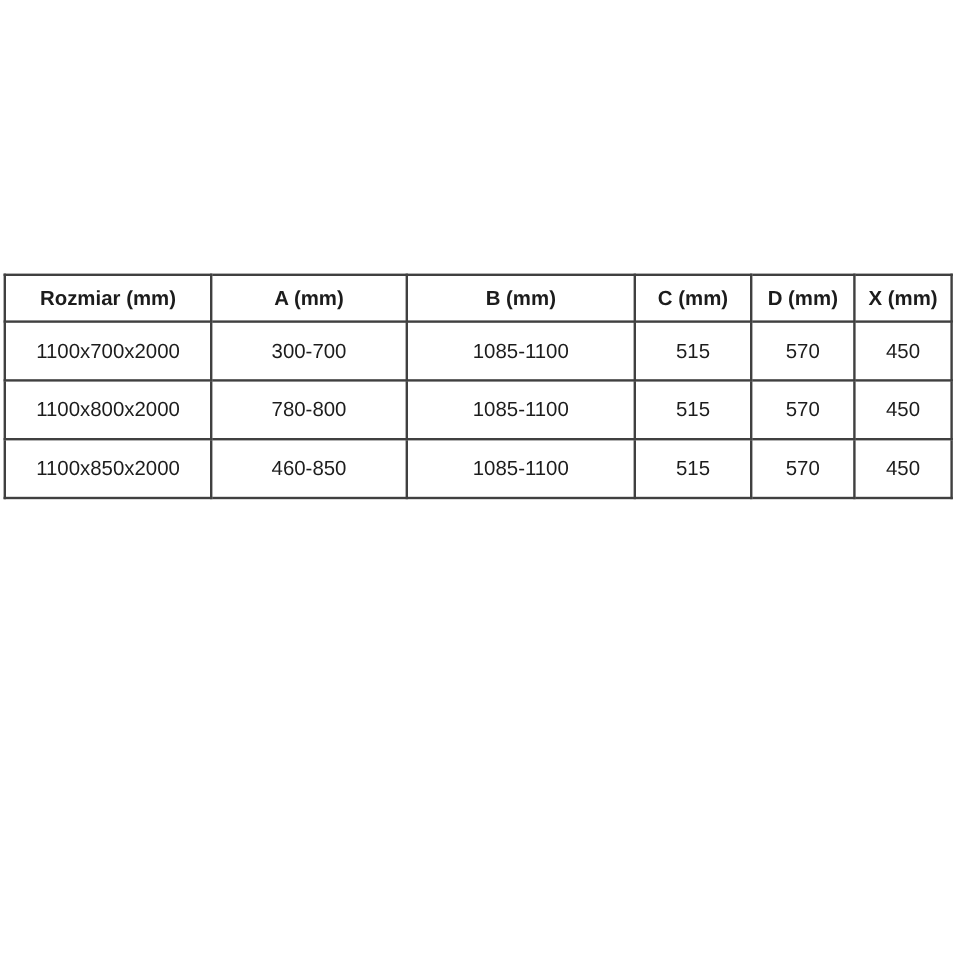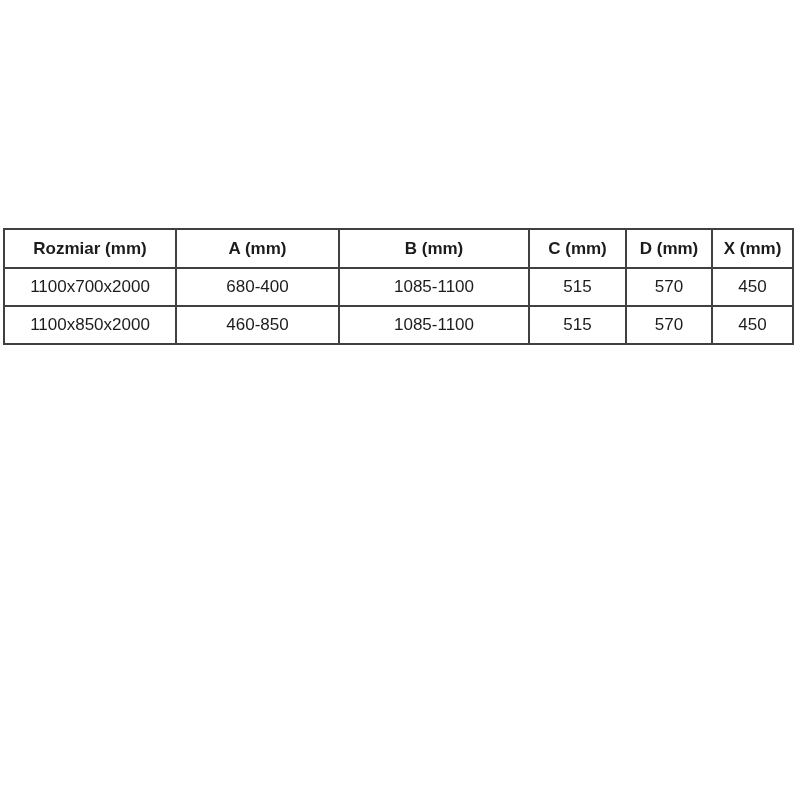--- a/index.html
+++ b/index.html
@@ -31,21 +31,21 @@
     border: 2px solid #404040;
     text-align: center;
     vertical-align: middle;
     color: #1c1c1c;
     font-size: 17px;
     padding: 0;
     overflow: hidden;
     white-space: nowrap;
   }
   table.dim-table thead tr { height: 39px; }
-  table.dim-table tbody tr { height: 38px; }
+  table.dim-table tbody tr { height: 49px; }
   table.dim-table th { font-weight: bold; }
   col.c-rozmiar { width: 172px; }
   col.c-a { width: 163px; }
   col.c-b { width: 190px; }
   col.c-c { width: 97px; }
   col.c-d { width: 86px; }
   col.c-x { width: 81px; }
 </style>
 </head>
 <body>
@@ -66,21 +66,29 @@
         <th>A (mm)</th>
         <th>B (mm)</th>
         <th>C (mm)</th>
         <th>D (mm)</th>
         <th>X (mm)</th>
       </tr>
     </thead>
     <tbody>
       <tr>
         <td>1100x700x2000</td>
-        <td>680-400</td>
+        <td>300-700</td>
+        <td>1085-1100</td>
+        <td>515</td>
+        <td>570</td>
+        <td>450</td>
+      </tr>
+      <tr>
+        <td>1100x800x2000</td>
+        <td>780-800</td>
         <td>1085-1100</td>
         <td>515</td>
         <td>570</td>
         <td>450</td>
       </tr>
       <tr>
         <td>1100x850x2000</td>
         <td>460-850</td>
         <td>1085-1100</td>
         <td>515</td>

